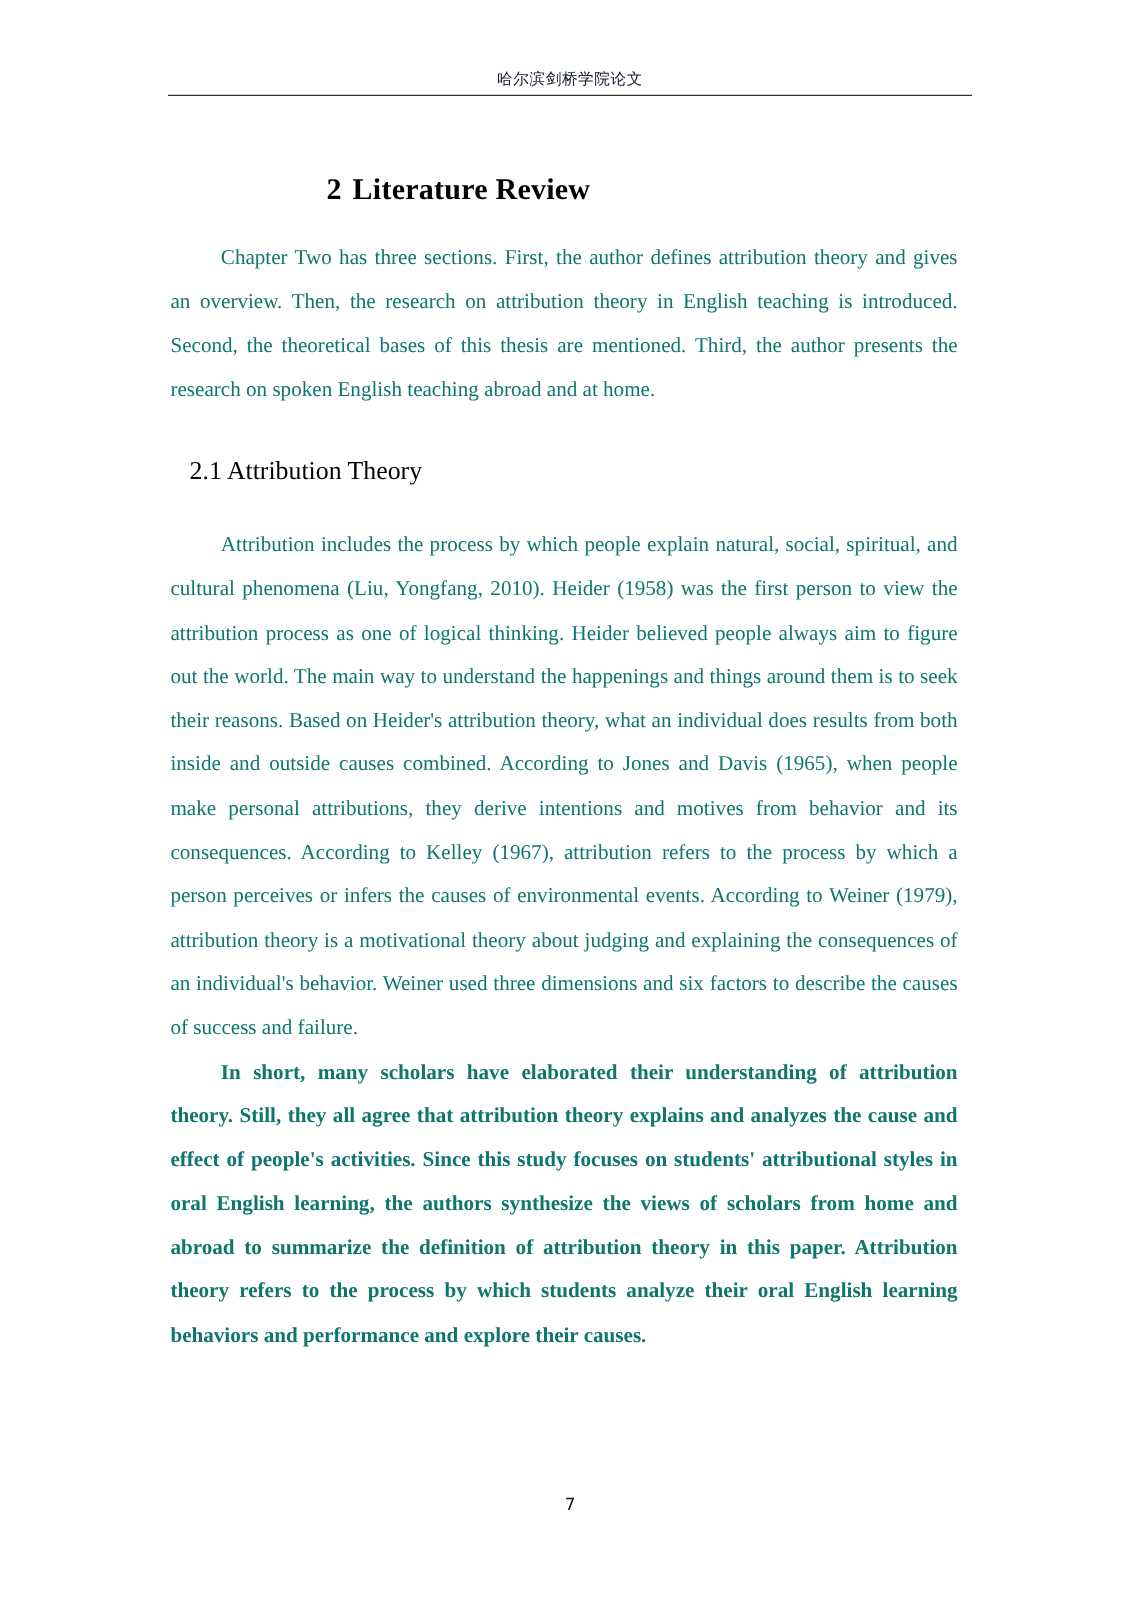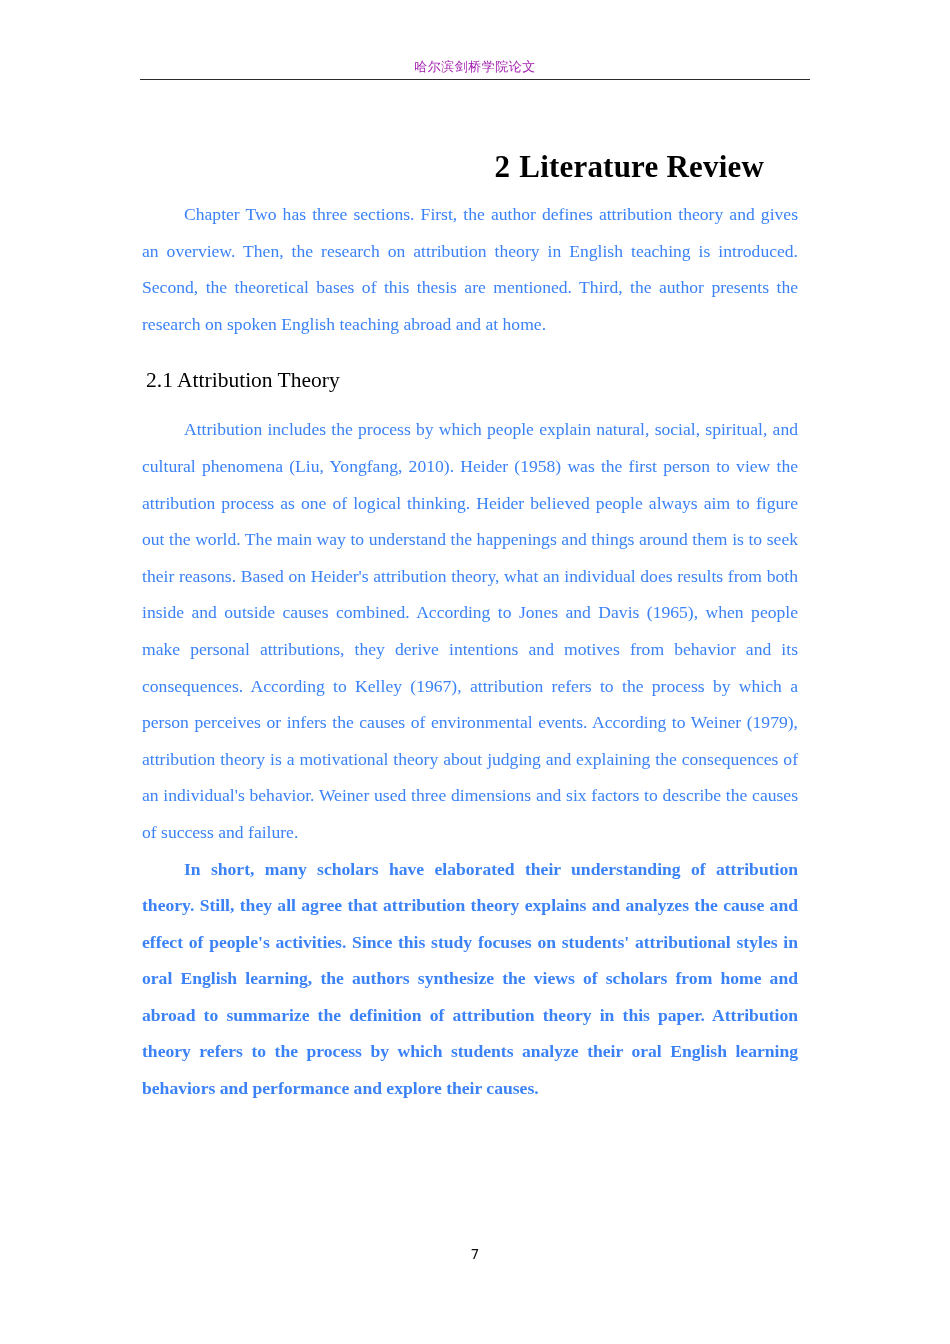--- a/index.html
+++ b/index.html
@@ -30,37 +30,37 @@
     position: absolute;
     left: 140px;
     top: 58px;
     width: 670px;
   }
   .header-text {
     text-align: center;
     font-family: "DejaVu Sans", "Liberation Sans", sans-serif;
     font-size: 13px;
     line-height: 18px;
-    color: #a21caf;
+    color: #0f172a;
     letter-spacing: 0.5px;
   }
   .header-rule {
     margin-top: 3px;
     border-bottom: 1.6px solid #2b2b2b;
     width: 670px;
   }
 
   
   .chapter-title {
     position: absolute;
     left: 0;
     top: 128px;
     width: 764px;
-    text-align: right;
-    font-size: 31px;
+    text-align: center;
+    font-size: 25px;
     font-weight: bold;
     letter-spacing: 0.2px;
     color: #000000;
   }
   .chapter-title .num {
     margin-right: 9px;
   }
 
   
   .body-col {
@@ -70,33 +70,33 @@
     width: 656px;
   }
 
   p.para {
     margin: 0;
     font-size: 17.6px;
     line-height: 36.6px;
     text-align: justify;
     text-justify: inter-word;
     text-indent: 42px;
-    color: #3b82f6;
+    color: #0f766e;
     -webkit-hyphens: none;
     hyphens: none;
   }
 
   p.para-tight {
     line-height: 36.5px;
     font-weight: bold;
   }
 
   
   h2.section-heading {
-    margin: 4px;
+    margin: 16px;
     font-size: 21.5px;
     font-weight: normal;
     line-height: 30px;
     text-align: left;
     color: #000000;
   }
 
   .gap-before-heading { height: 19px; }
   .gap-after-heading  { height: 12px; }
   .gap-between-paras  { height: 0px; }

